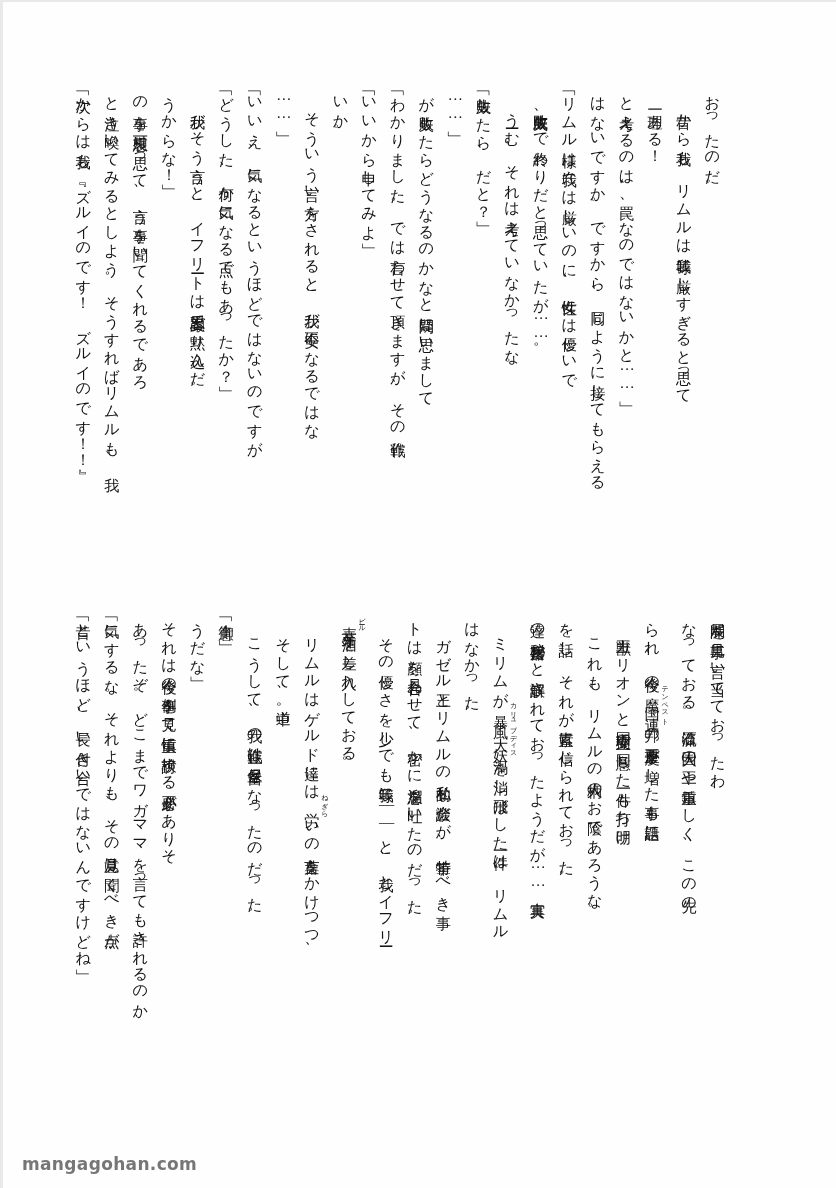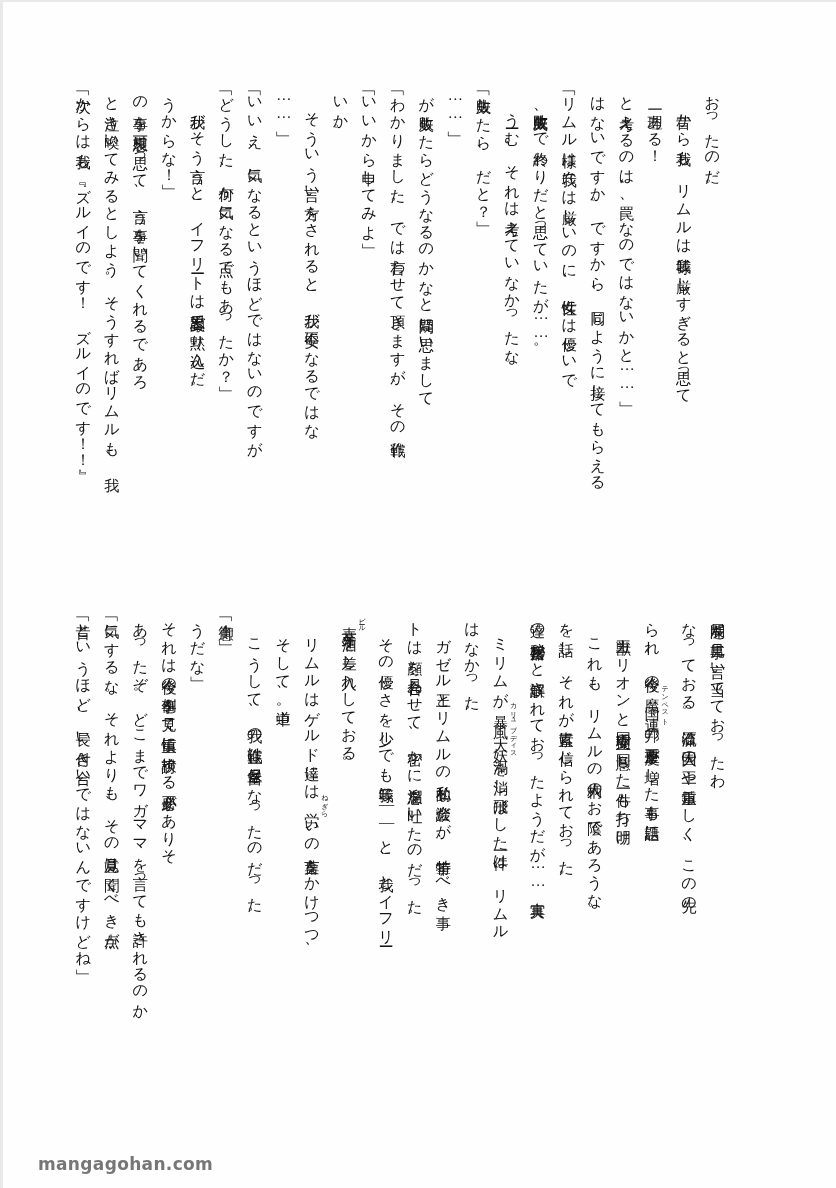--- a/index.html
+++ b/index.html
@@ -64,21 +64,21 @@
   }
   ruby {
     ruby-position: over;
   }
   rt {
     font-size: 7px;
     letter-spacing: 0;
   }
   #watermark {
     position: absolute;
-    left: 38px;
+    left: 22px;
     bottom: 14px;
     font-family: "DejaVu Sans", "Liberation Sans", sans-serif;
     font-size: 17px;
     font-weight: 700;
     color: #5f5f5f;
     letter-spacing: 0.02em;
     opacity: 0.85;
   }
   .edge {
     position: absolute;

